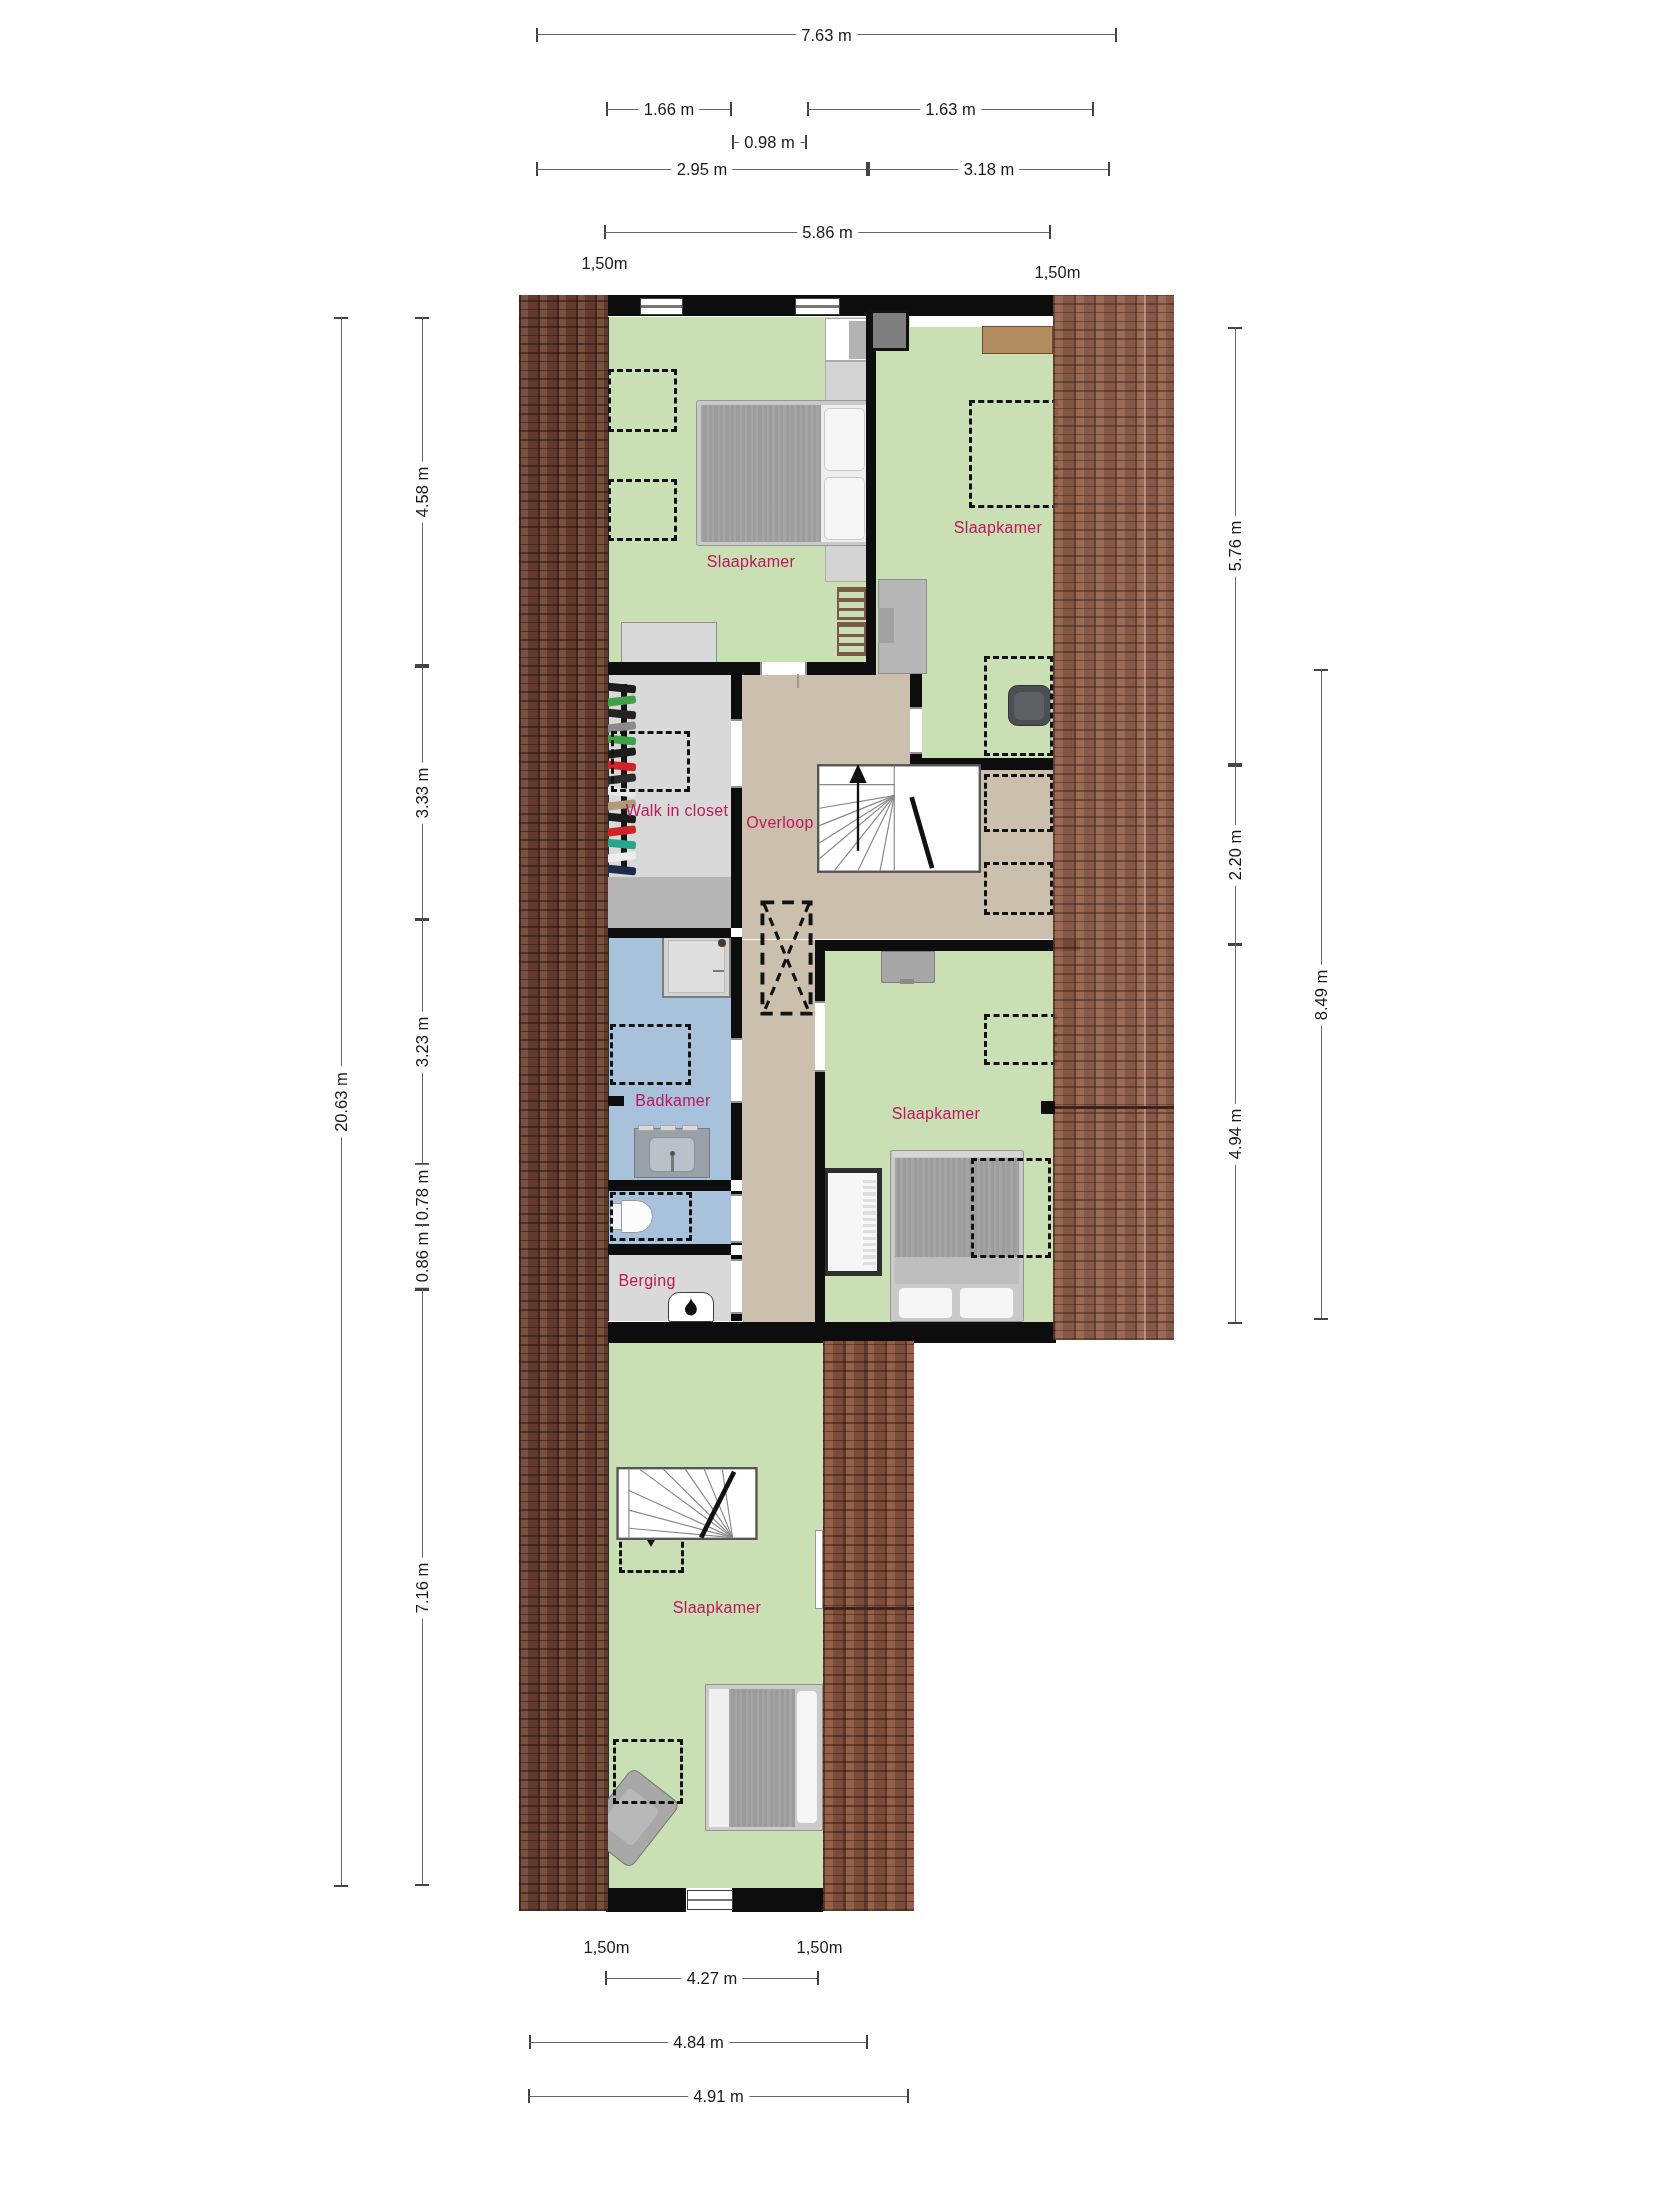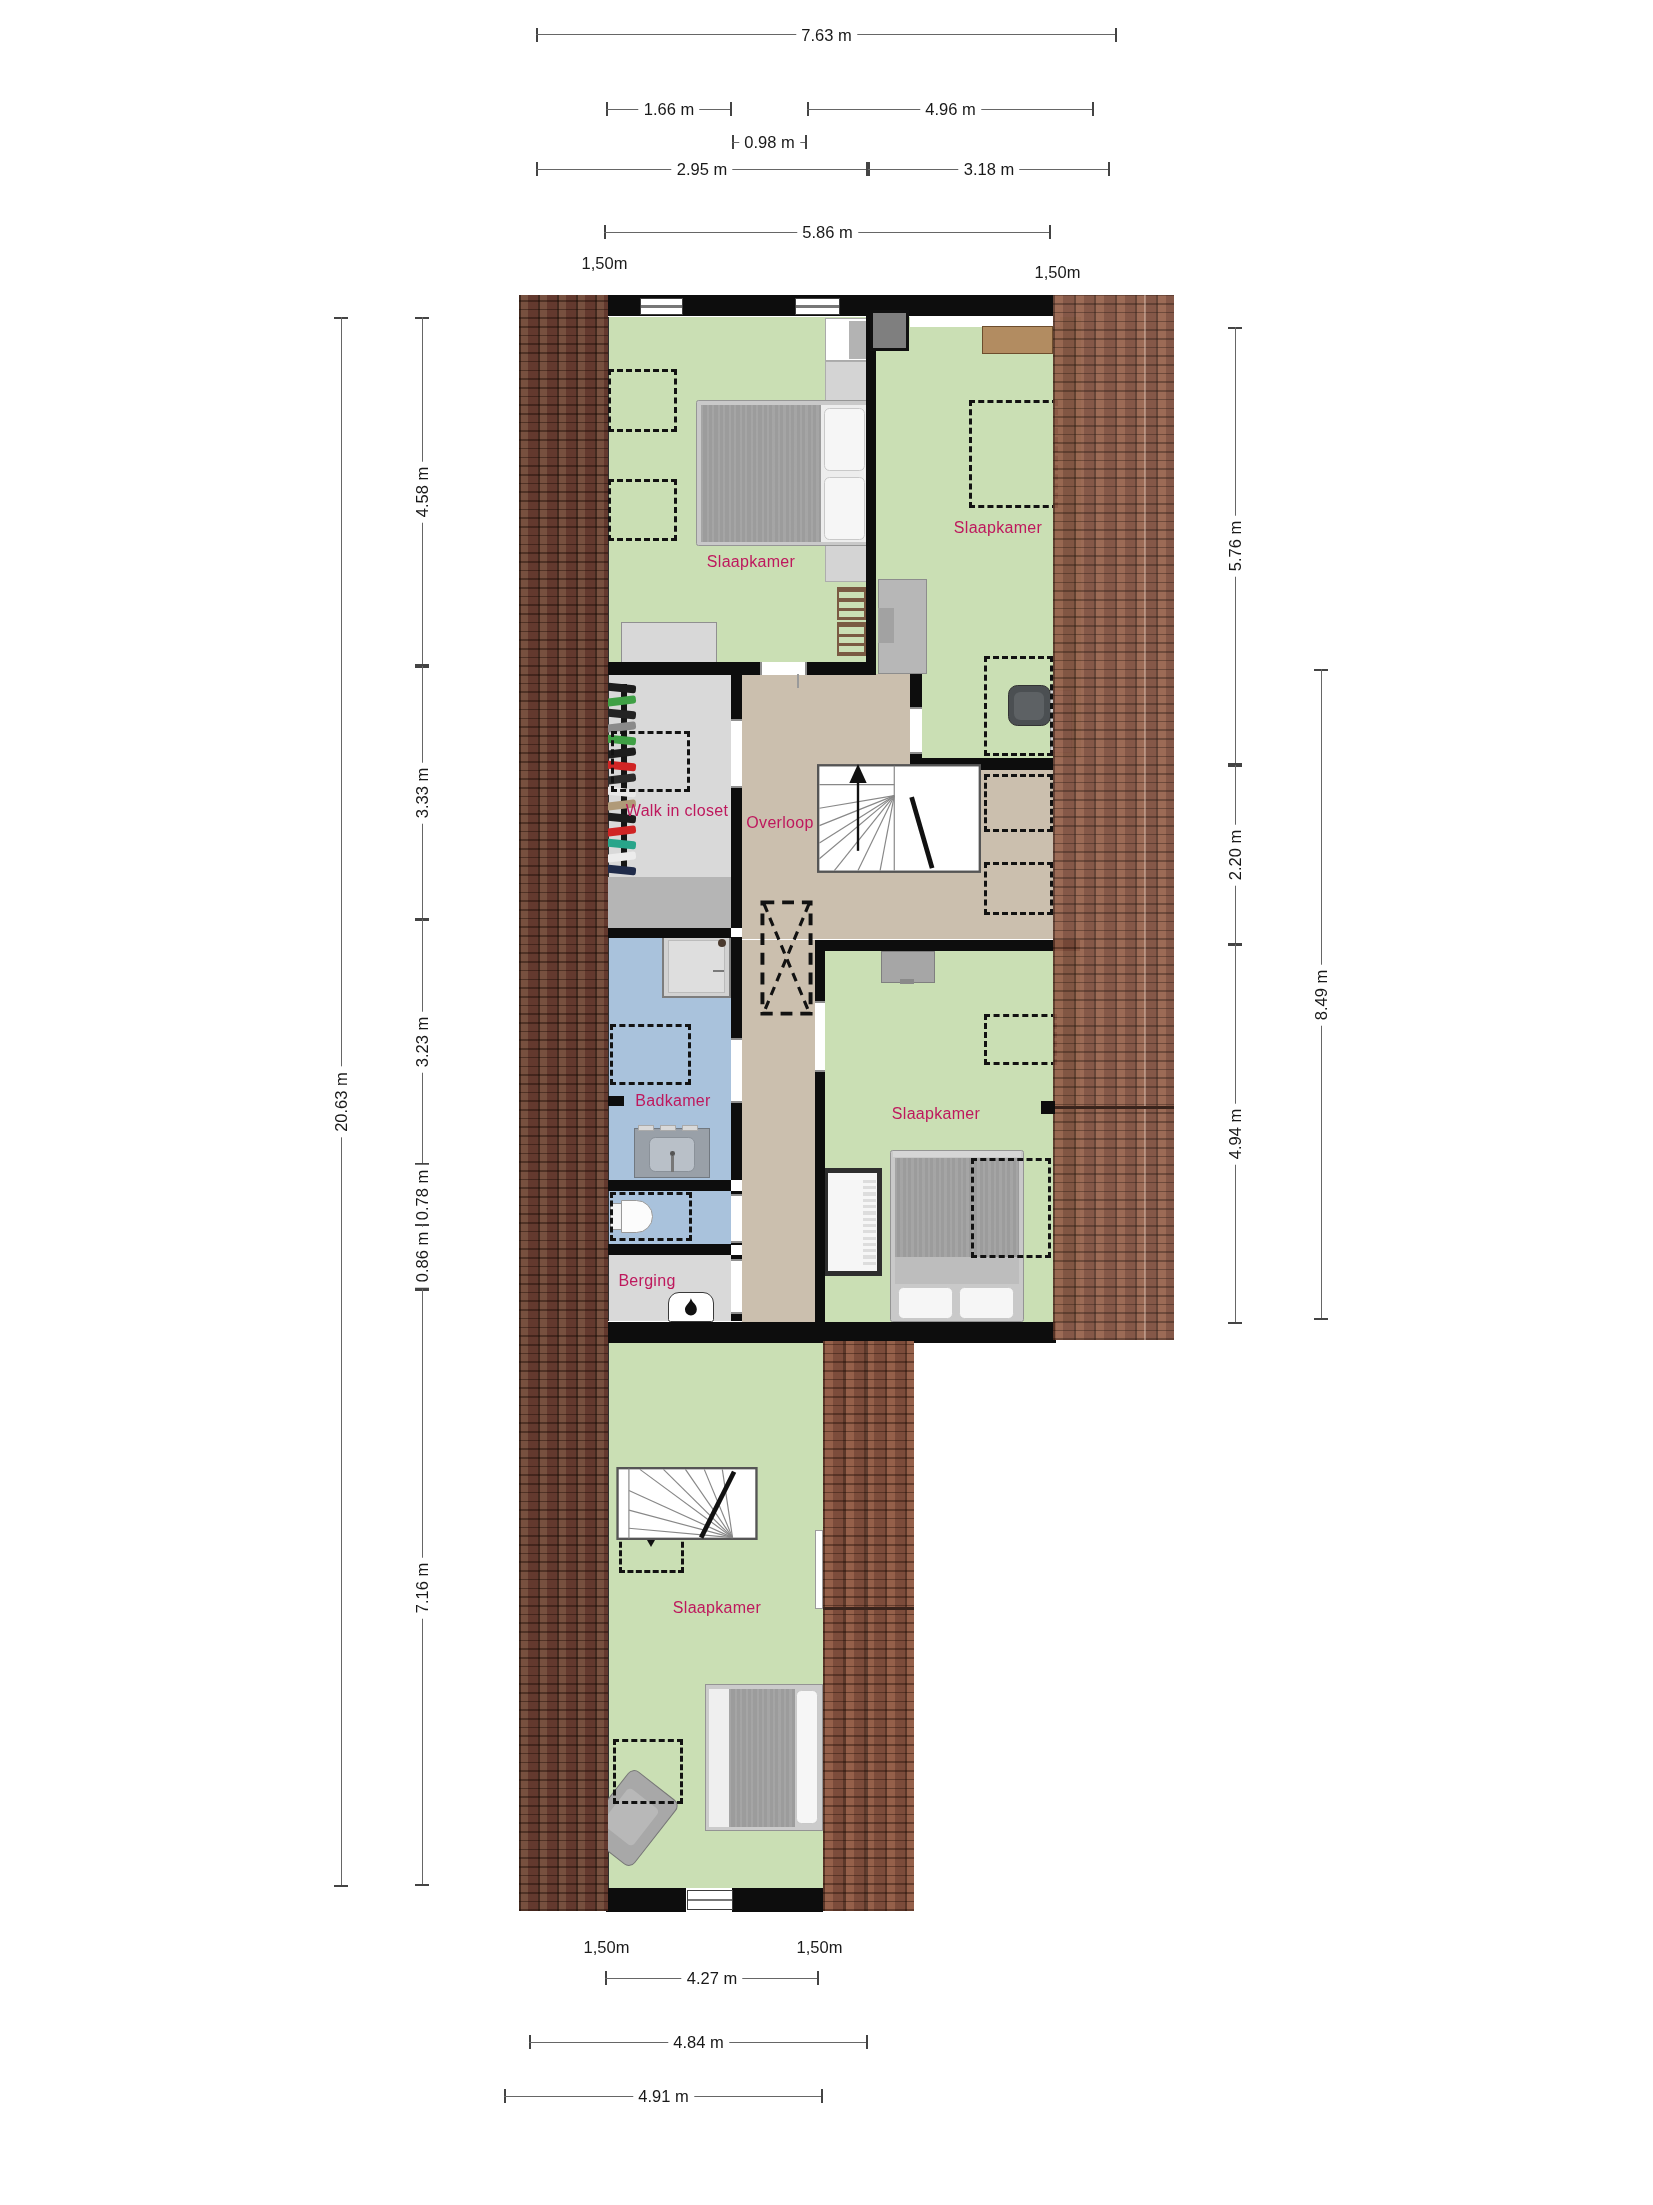--- a/index.html
+++ b/index.html
@@ -274,21 +274,21 @@
 <div class="dim h" style="left:732px;top:99px;width:75px;margin-top:33px;">
   <i class="t1"></i>
     <i class="ln"></i>
     <i class="t2"></i>
     <span class="lab">0.98 m</span>
 </div>
 <div class="dim h" style="left:807px;top:99px;width:287px;">
   <i class="t1"></i>
     <i class="ln"></i>
     <i class="t2"></i>
-    <span class="lab">4.96 m</span>
+    <span class="lab">1.63 m</span>
 </div>
 <div class="dim h" style="left:536px;top:159px;width:332px;">
   <i class="t1"></i>
     <i class="ln"></i>
     <i class="t2"></i>
     <span class="lab">2.95 m</span>
 </div>
 <div class="dim h" style="left:868px;top:159px;width:242px;">
   <i class="t1"></i>
     <i class="ln"></i>
@@ -379,19 +379,19 @@
     <i class="ln"></i>
     <i class="t2"></i>
     <span class="lab">4.27 m</span>
 </div>
 <div class="dim h" style="left:529px;top:2032px;width:339px;">
   <i class="t1"></i>
     <i class="ln"></i>
     <i class="t2"></i>
     <span class="lab">4.84 m</span>
 </div>
-<div class="dim h" style="left:504px;top:2086px;width:319px;text-decoration:underline;">
+<div class="dim h" style="left:528px;top:2086px;width:381px;text-decoration:underline;">
   <i class="t1"></i>
     <i class="ln"></i>
     <i class="t2"></i>
     <span class="lab">4.91 m</span>
 </div>
 
 
 </body></html>

